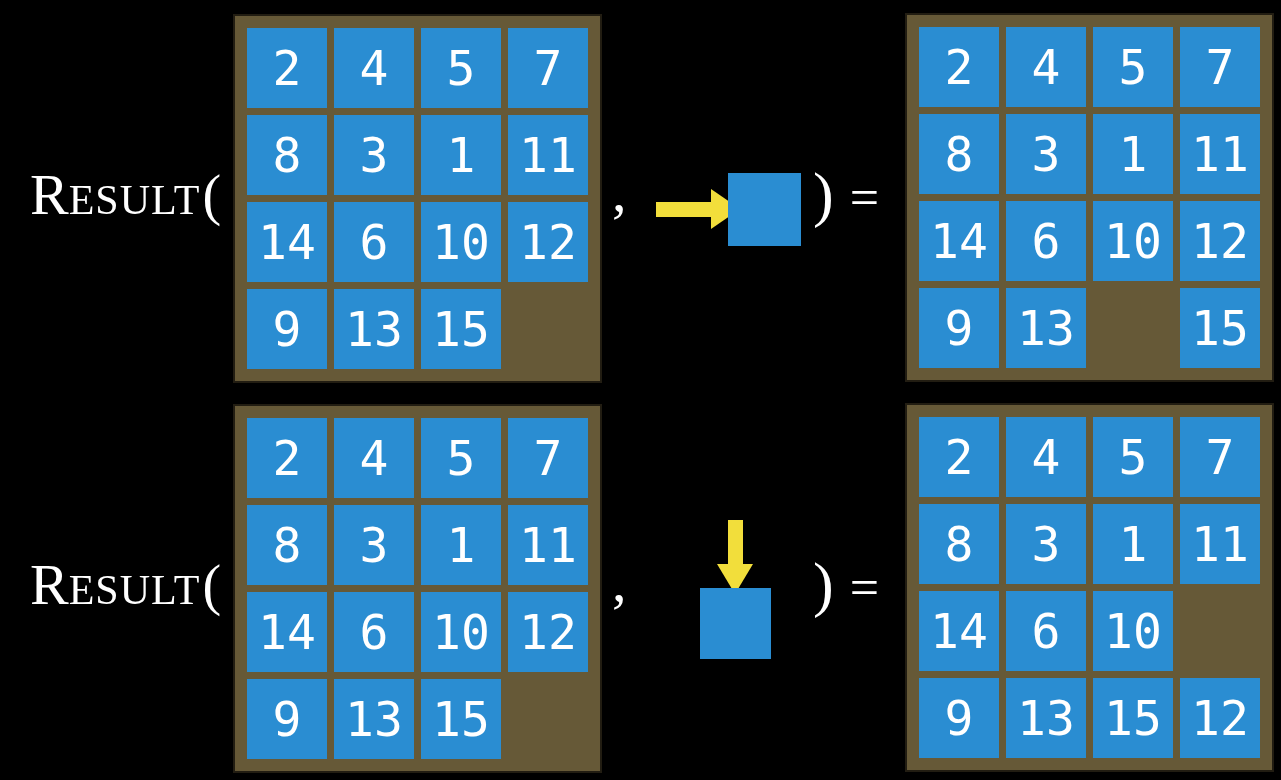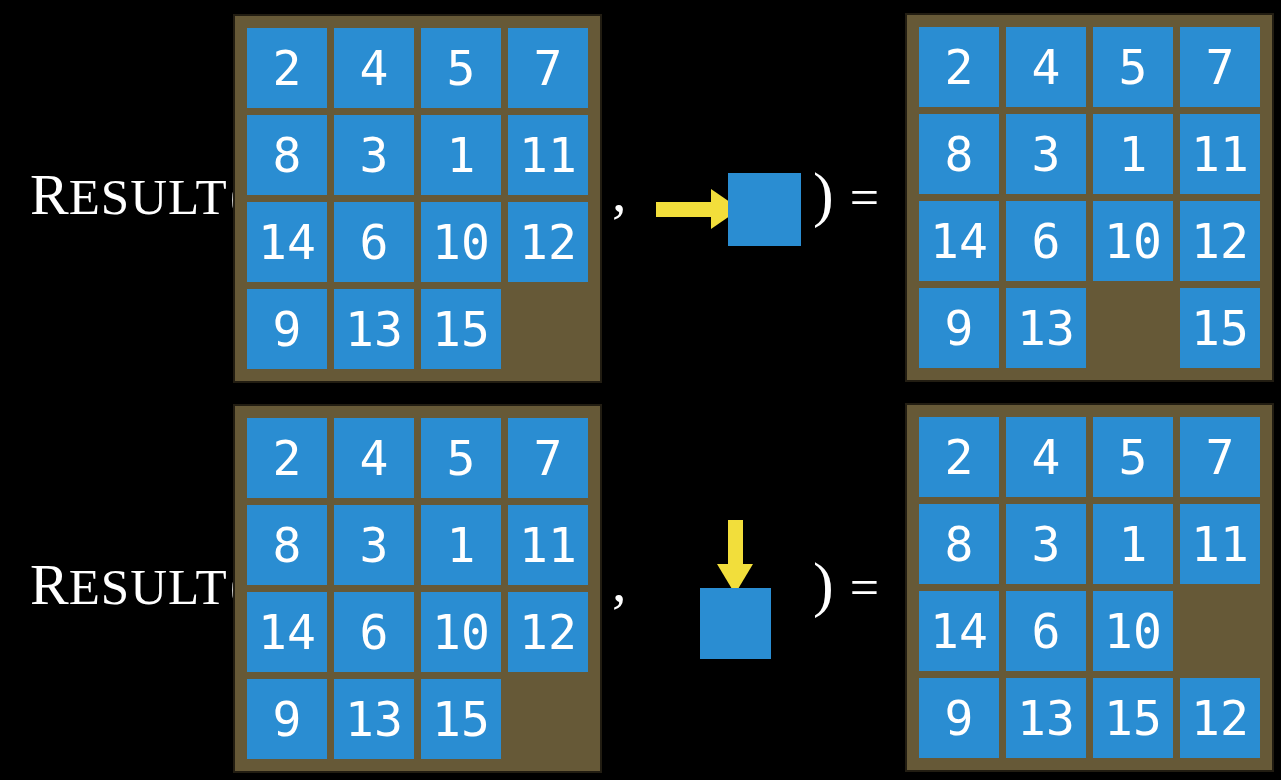--- a/index.html
+++ b/index.html
@@ -3,21 +3,21 @@
 <meta charset="utf-8">
 <style>
   html,body{margin:0;padding:0;background:#000;}
   #canvas{position:relative;width:1281px;height:780px;background:var(--bg,#000);overflow:hidden;
           font-family:"Liberation Serif",serif;}
   .func-row{position:absolute;left:0;width:1281px;height:390px;}
   .row-1{top:0;} .row-2{top:390px;}
 
   .func-label{position:absolute;left:30px;top:166px;color:var(--fg,#fff);line-height:1;white-space:nowrap;}
   .func-label .cap{font-size:58px;}
-  .func-label .rest{font-size:51px;letter-spacing:1px;}
+  .func-label .rest{font-size:42px;letter-spacing:1px;}
   .func-label .open-paren{font-size:56px;margin-left:2px;}
 
   .board{position:absolute;box-sizing:border-box;width:369px;height:369px;padding:12px;
          border:2px solid #221d12;background:var(--brown,#665937);
          display:grid;grid-template-columns:repeat(4,80px);grid-template-rows:repeat(4,80px);gap:7px;}
   .board-input{left:233px;top:14px;}
   .board-result{left:905px;top:13px;}
   .cell{display:flex;align-items:center;justify-content:center;}
   .tile{background:var(--blue,#2a8dd2);color:var(--fg,#fff);
         font-family:"DejaVu Sans Mono",monospace;font-size:48px;line-height:1;}

